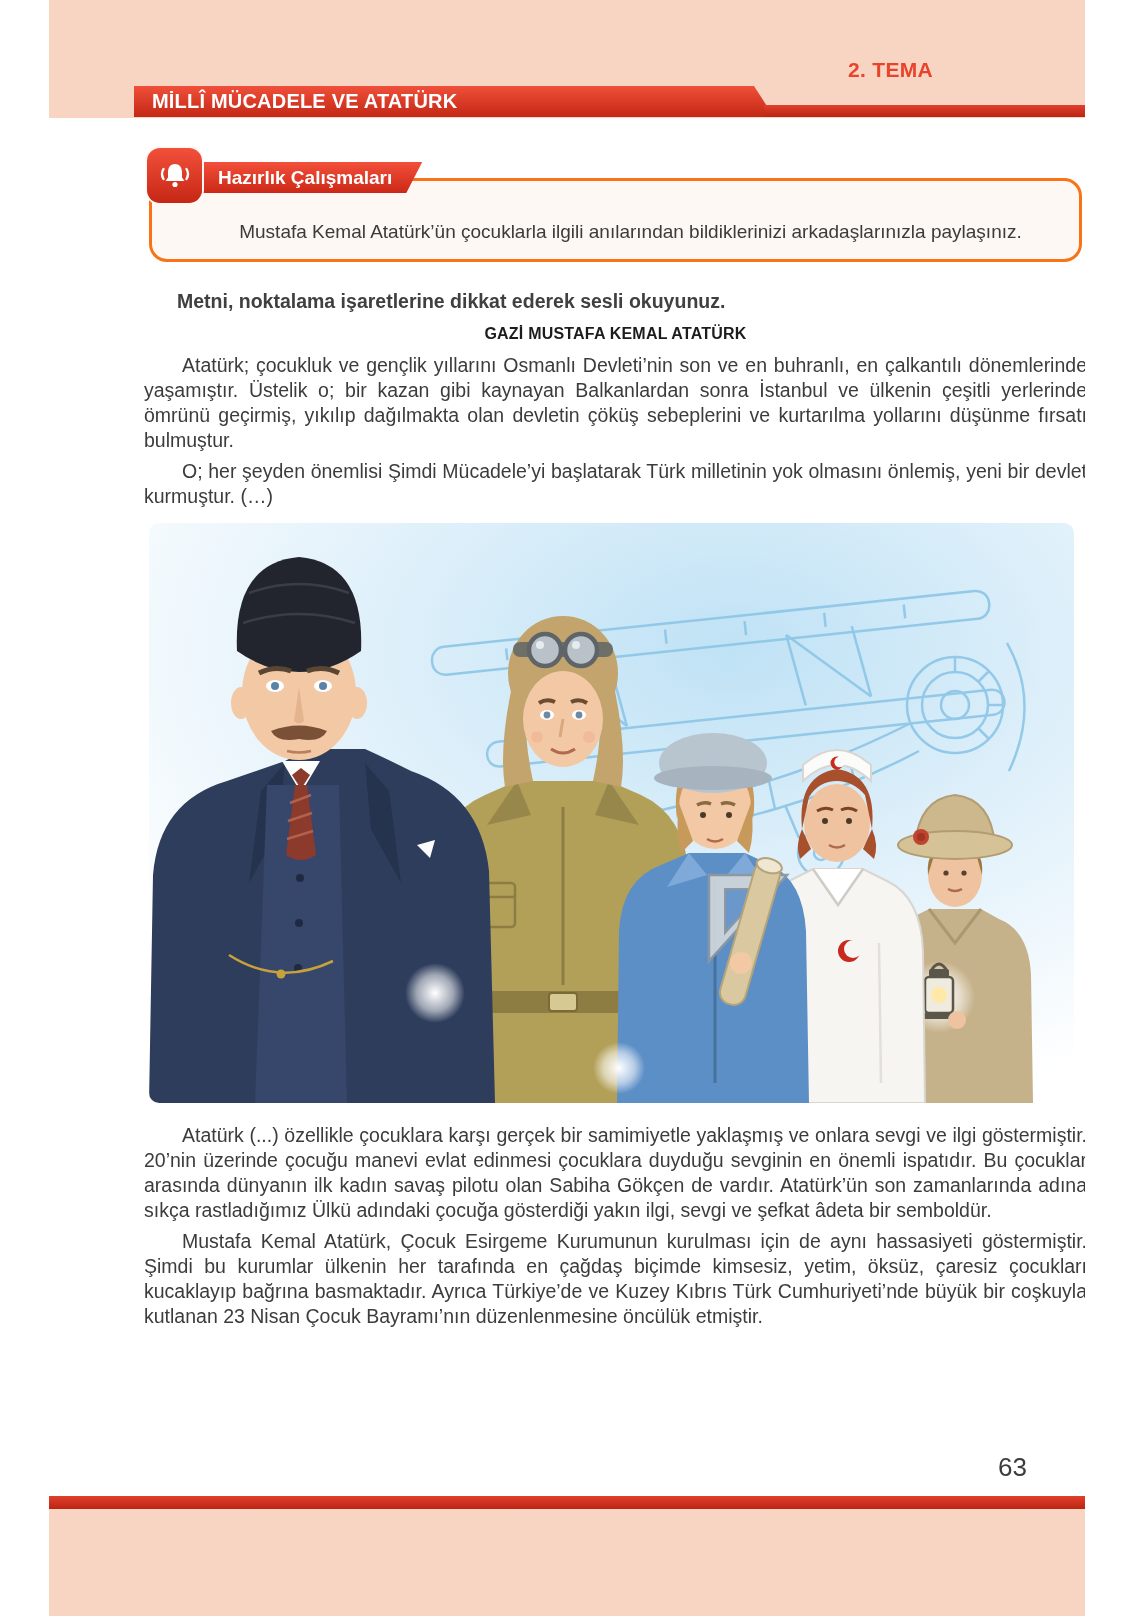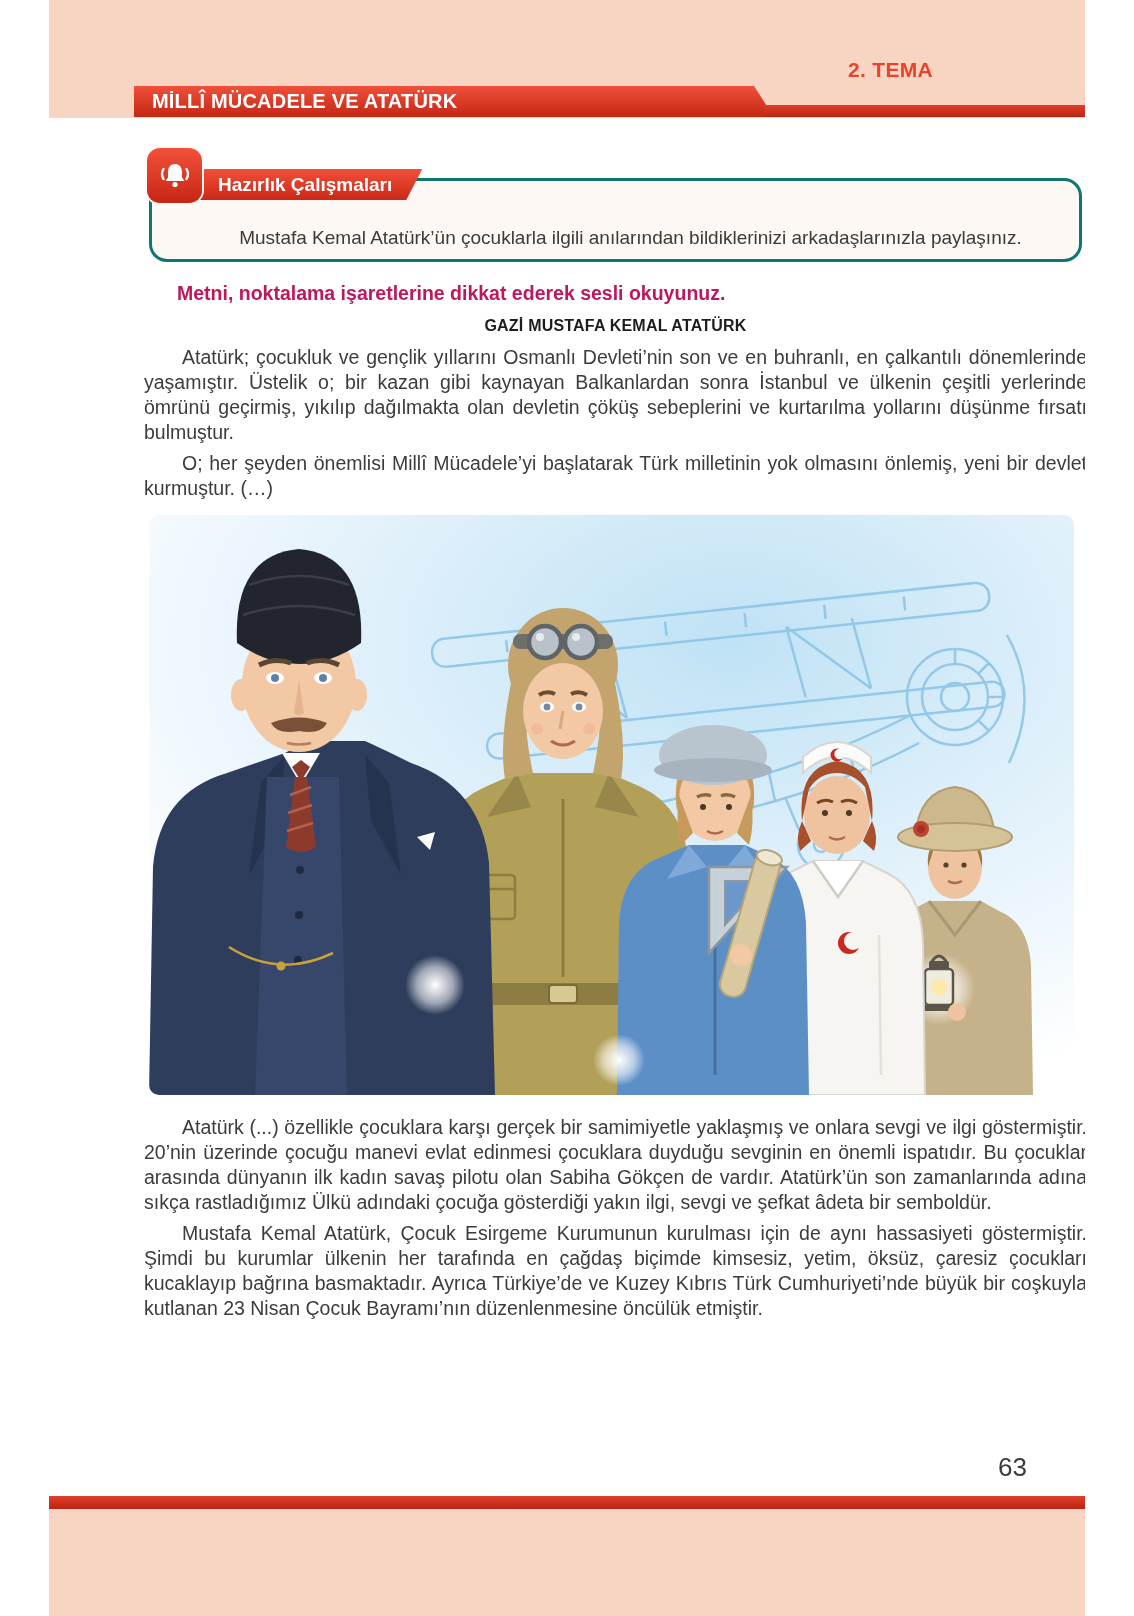--- a/index.html
+++ b/index.html
@@ -22,43 +22,42 @@
     clip-path:polygon(0 0, calc(100% - 20px) 0, 100% 100%, 0 100%);
   }
   .title-bar-tail {
     position:absolute; top:105px; left:715px; width:384px; height:12px;
     background:linear-gradient(#e0402c,#bb2413);
     border-radius:0 7px 7px 0;
   }
   
   .prep-box {
     position:absolute; top:178px; left:100px; width:933px; height:84px;
-    border:3px solid #0f766e; border-radius:18px; background:#fef8f4;
+    border:3px solid #f97316; border-radius:18px; background:#fef8f4;
     box-sizing:border-box;
     display:flex; align-items:flex-end; justify-content:center;
-    padding:0 40px 10px 70px; text-align:center;
+    padding:0 40px 16px 70px; text-align:center;
     font-size:19px; color:#3b3b3b;
   }
   .prep-ribbon {
     position:absolute; top:162px; left:147px; height:31px;
     padding:0 30px 0 22px; background:linear-gradient(#f2503a,#cb2817);
     color:#fff; font-weight:bold; font-size:19px; line-height:31px;
     border-top-left-radius:8px;
     clip-path:polygon(0 0, 100% 0, calc(100% - 16px) 100%, 0 100%);
-    margin-top:7px;
   }
   .bell-badge {
     position:absolute; top:148px; left:98px; width:55px; height:55px;
     background:linear-gradient(#f2503a,#c62715); border-radius:13px;
     display:flex; align-items:center; justify-content:center;
     box-shadow:0 0 0 2px #fef8f4;
   }
   
   .content { position:absolute; top:282px; left:95px; width:943px; }
-  .instruction { font-weight:bold; font-size:19.5px; color:#be185d; margin:0 0 12px 33px; }
+  .instruction { font-weight:bold; font-size:19.5px; color:#404040; margin:8px 0 12px 33px; }
   .article-title { text-align:center; font-weight:bold; font-size:16px; color:#1c1c1c; margin:0 0 10px 0; letter-spacing:.2px; }
   .para {
     margin:0 0 6px 0; font-size:19.5px; line-height:25px;
     text-align:justify; text-indent:38px; color:#3c3c3c;
   }
   .illustration {
     width:925px; height:580px; margin:14px 0 20px 5px;
     border-radius:10px; overflow:hidden;
   }
   .illustration svg { display:block; }
@@ -92,21 +91,21 @@
       </g>
       <path d="M17 5 C12 5 10 9 10 13.5 L10 18.5 L7.5 22 L26.5 22 L24 18.5 L24 13.5 C24 9 22 5 17 5 Z" fill="#ffffff"></path>
       <circle cx="17" cy="25.5" r="2.6" fill="#ffffff"></circle>
     </svg>
   </div>
 
   <div class="content">
     <p class="instruction">Metni, noktalama işaretlerine dikkat ederek sesli okuyunuz.</p>
     <h2 class="article-title">GAZİ MUSTAFA KEMAL ATATÜRK</h2>
     <p class="para">Atatürk; çocukluk ve gençlik yıllarını Osmanlı Devleti’nin son ve en buhranlı, en çalkantılı dönemlerinde yaşamıştır. Üstelik o; bir kazan gibi kaynayan Balkanlardan sonra İstanbul ve ülkenin çeşitli yerlerinde ömrünü geçirmiş, yıkılıp dağılmakta olan devletin çöküş sebeplerini ve kurtarılma yollarını düşünme fırsatı bulmuştur.</p>
-    <p class="para">O; her şeyden önemlisi Millî Mücadele’yi başlatarak Türk milletinin yok olmasını önlemiş, yeni bir devlet kurmuştur. (…)</p>
+    <p class="para">O; her şeyden önemlisi Şimdi Mücadele’yi başlatarak Türk milletinin yok olmasını önlemiş, yeni bir devlet kurmuştur. (…)</p>
 
     <div class="illustration">
       <svg width="925" height="580" viewBox="0 0 925 580">
         <defs>
           <radialGradient id="sky" cx="63%" cy="22%" r="80%">
             <stop offset="0%" stop-color="#bfe2f5"></stop>
             <stop offset="45%" stop-color="#ddeffa"></stop>
             <stop offset="100%" stop-color="#ffffff"></stop>
           </radialGradient>
           <radialGradient id="glow" cx="50%" cy="50%" r="50%">

